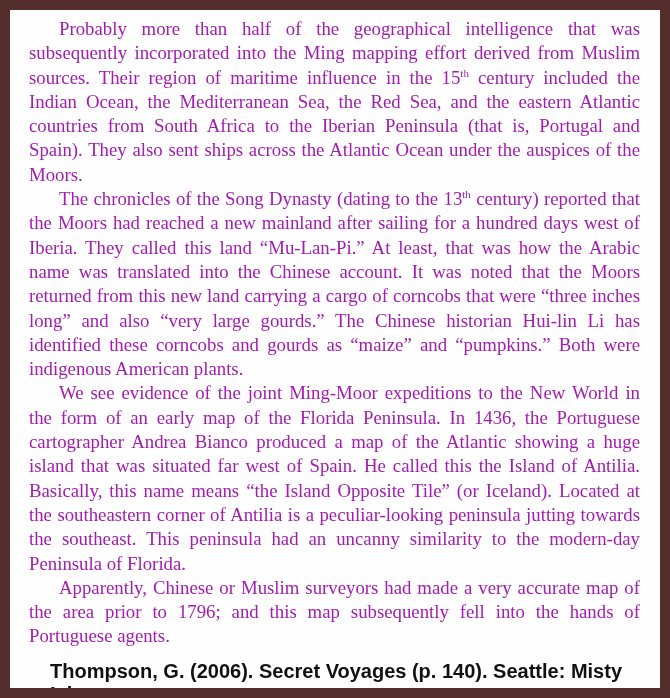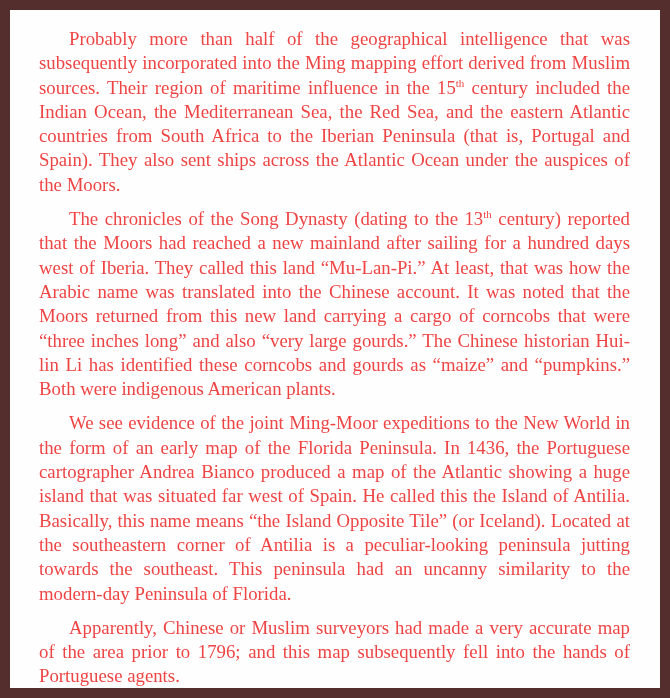--- a/index.html
+++ b/index.html
@@ -14,27 +14,27 @@
   .page {
     box-sizing: border-box;
     width: 670px;
     height: 698px;
     border: 10px solid #542d2d;
     background: #fefefe;
     padding: 7px 20px 0 19px;
     overflow: hidden;
   }
   .body-para {
-    margin: 10px;
+    margin: 0;
     font-family: "Liberation Serif", "DejaVu Serif", serif;
     font-size: 18.8px;
     line-height: 24.3px;
     text-align: justify;
     text-indent: 30px;
-    color: #ef4444;
+    color: #a21caf;
   }
   .body-para sup {
     font-size: 11px;
     line-height: 0;
     vertical-align: super;
   }
   .citation {
     margin: 11px 0 0 21px;
     font-family: "Liberation Sans", "DejaVu Sans", sans-serif;
     font-weight: 700;

